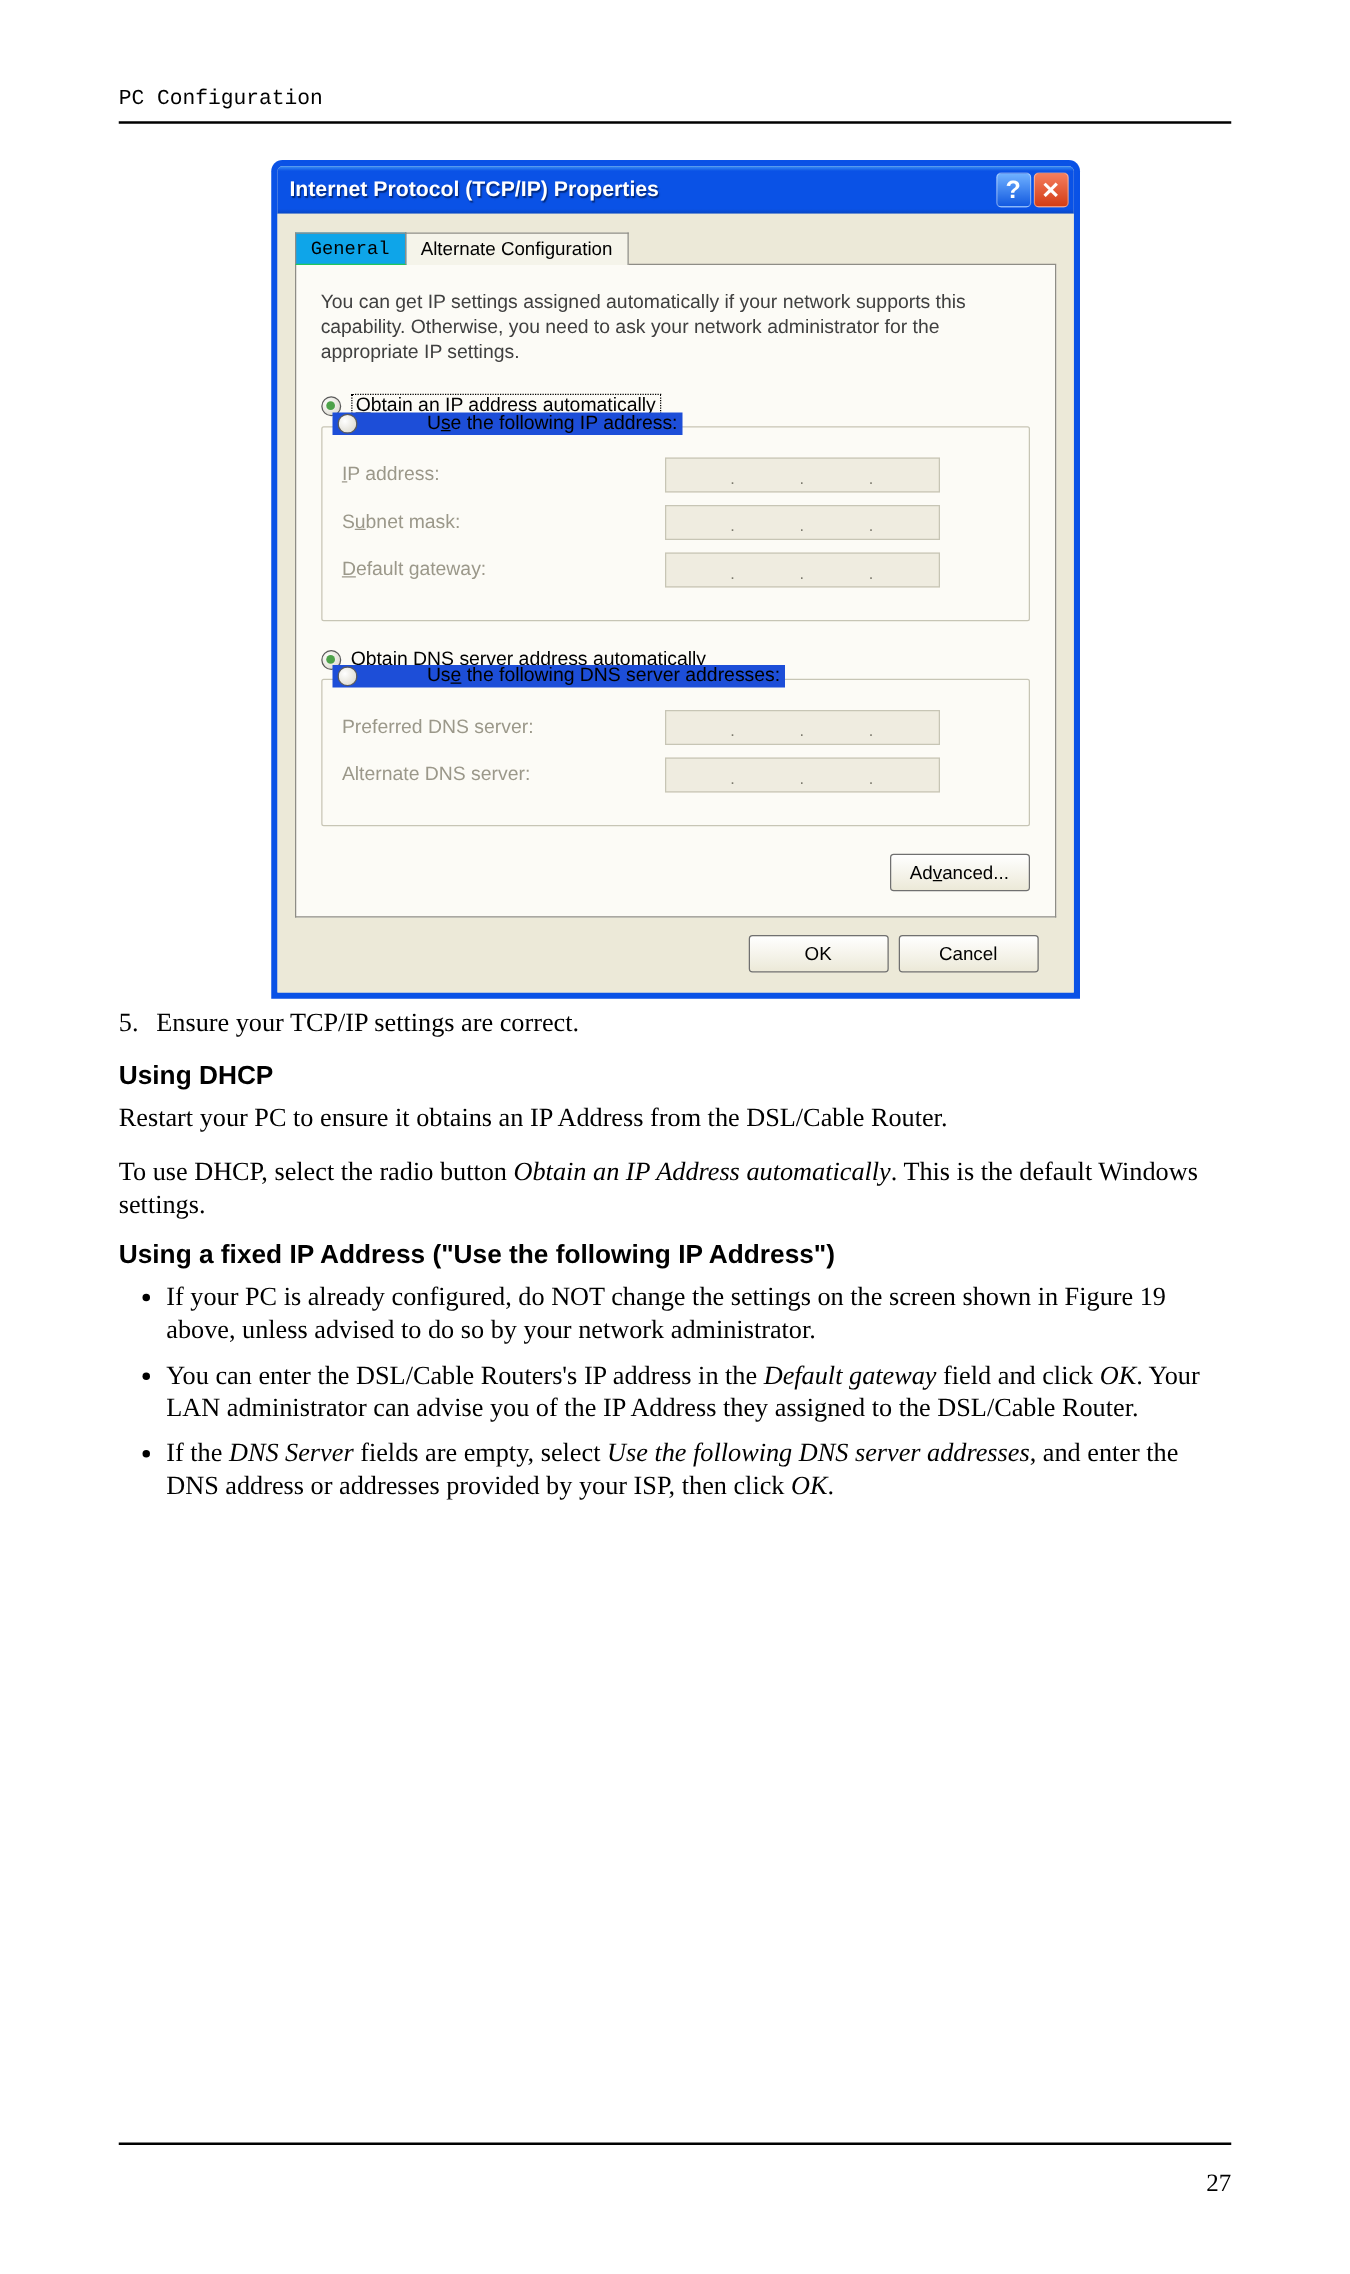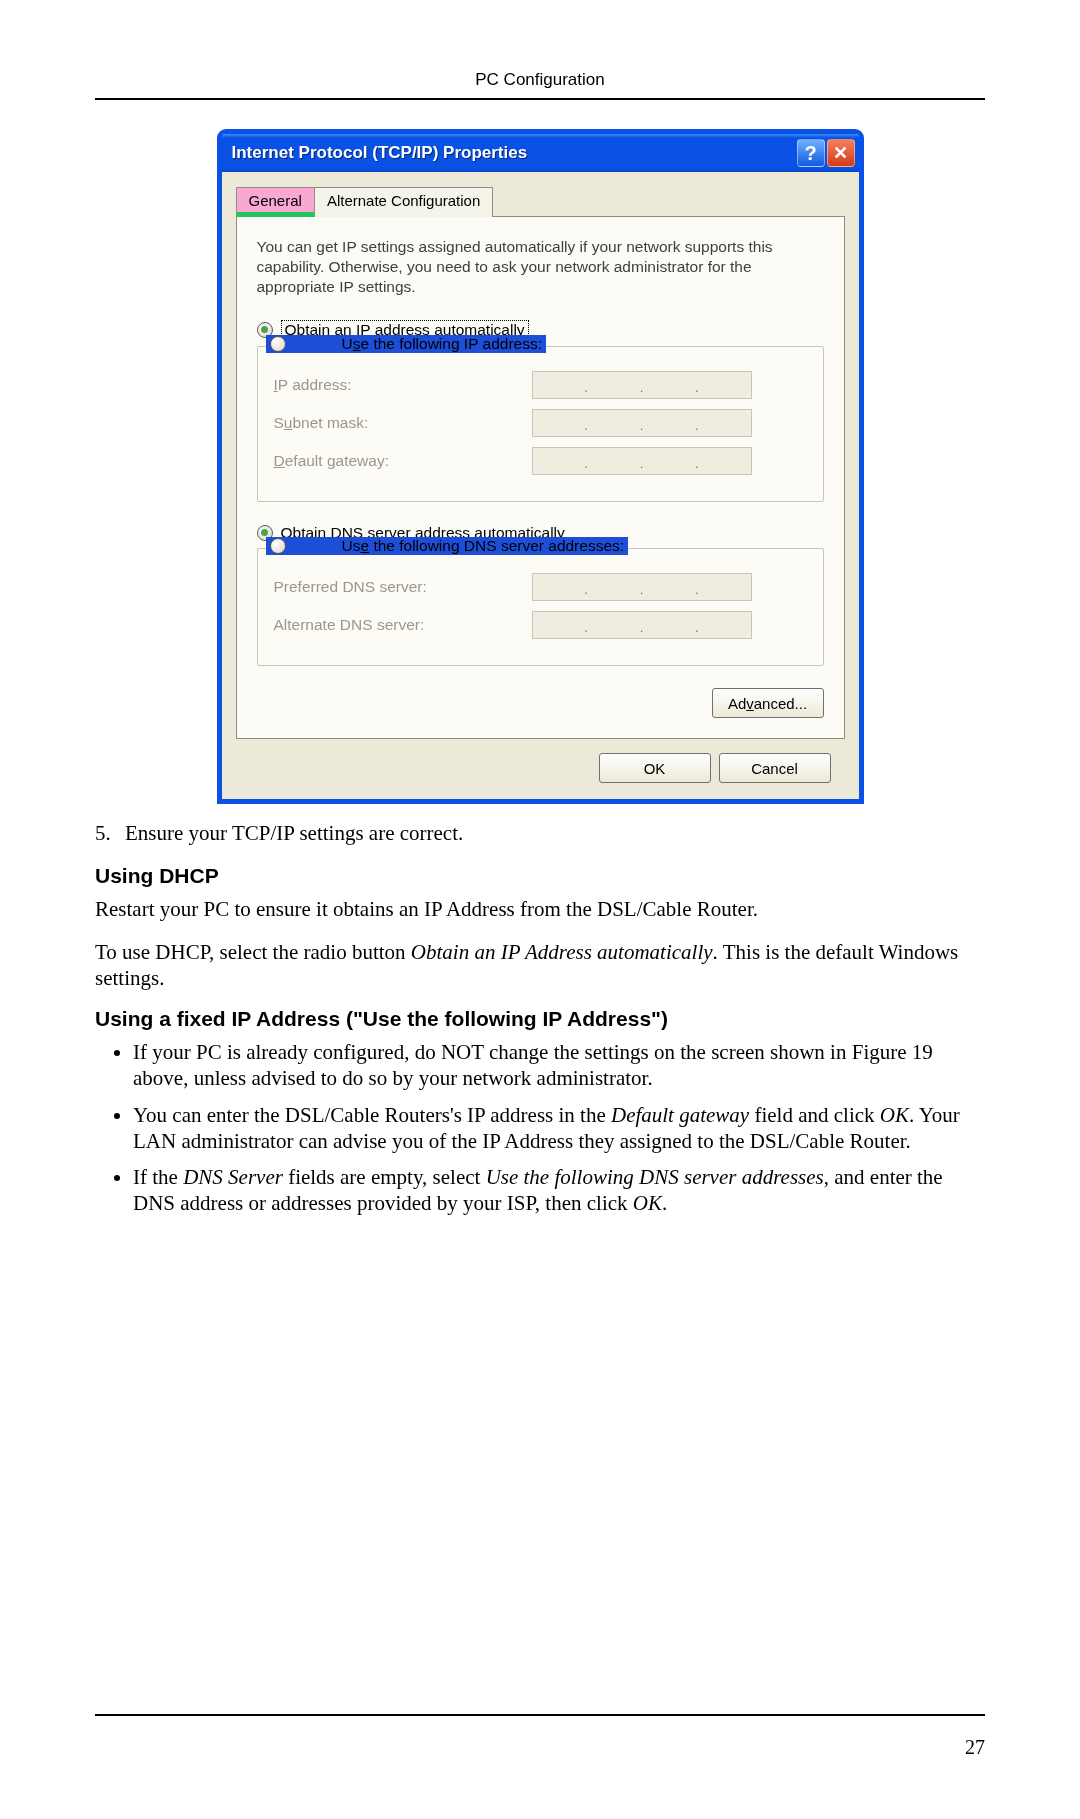--- a/index.html
+++ b/index.html
@@ -11,22 +11,22 @@
     width: 1080px;
     height: 1819px;
     position: relative;
   }
   .page {
     padding: 70px 95px 60px 95px;
     position: relative;
     height: 100%;
   }
   .header-label {
-    text-align: center;
-    font-family: Liberation Sans, sans-serif;
+    text-align: left;
+    font-family: Liberation Mono, monospace;
     font-size: 17px;
     color: #000;
     margin-bottom: 8px;
   }
   .header-rule {
     border: none;
     border-top: 2px solid #000;
     margin: 0 0 30px 0;
   }
   .footer-rule {
@@ -40,21 +40,21 @@
   .page-number {
     position: absolute;
     right: 95px;
     bottom: 60px;
     font-size: 20px;
   }
   
   .dialog-wrap {
     display: flex;
     justify-content: center;
-    margin-bottom: 18px;
+    margin-bottom: 8px;
   }
   .dialog {
     width: 645px;
     border: 4px solid #0a52e6;
     border-radius: 8px 8px 0 0;
     font-family: Tahoma, Arial, sans-serif;
     font-size: 16px;
     background: #ece9d8;
     box-shadow: 0 0 0 1px #0a52e6;
   }
@@ -106,23 +106,24 @@
     padding: 4px 12px 3px 12px;
     border: 1px solid #8e8d86;
     border-bottom: none;
     margin-right: -1px;
     background: #f5f4ea;
     position: relative;
     top: 1px;
     font-size: 15px;
   }
   .tab.active {
-    background: #f9a8d4;
-    border-bottom: 5px solid #22c55e;
+    background: #0ea5e9;
+    border-bottom: 1px solid #22c55e;
     z-index: 2;
+    font-family: Liberation Mono, monospace;
   }
   .tab-panel {
     background: #fcfbf6;
     border: 1px solid #8e8d86;
     border-top: none;
     padding: 20px 20px 20px 20px;
   }
   .desc {
     font-size: 15.5px;
     line-height: 1.28;

